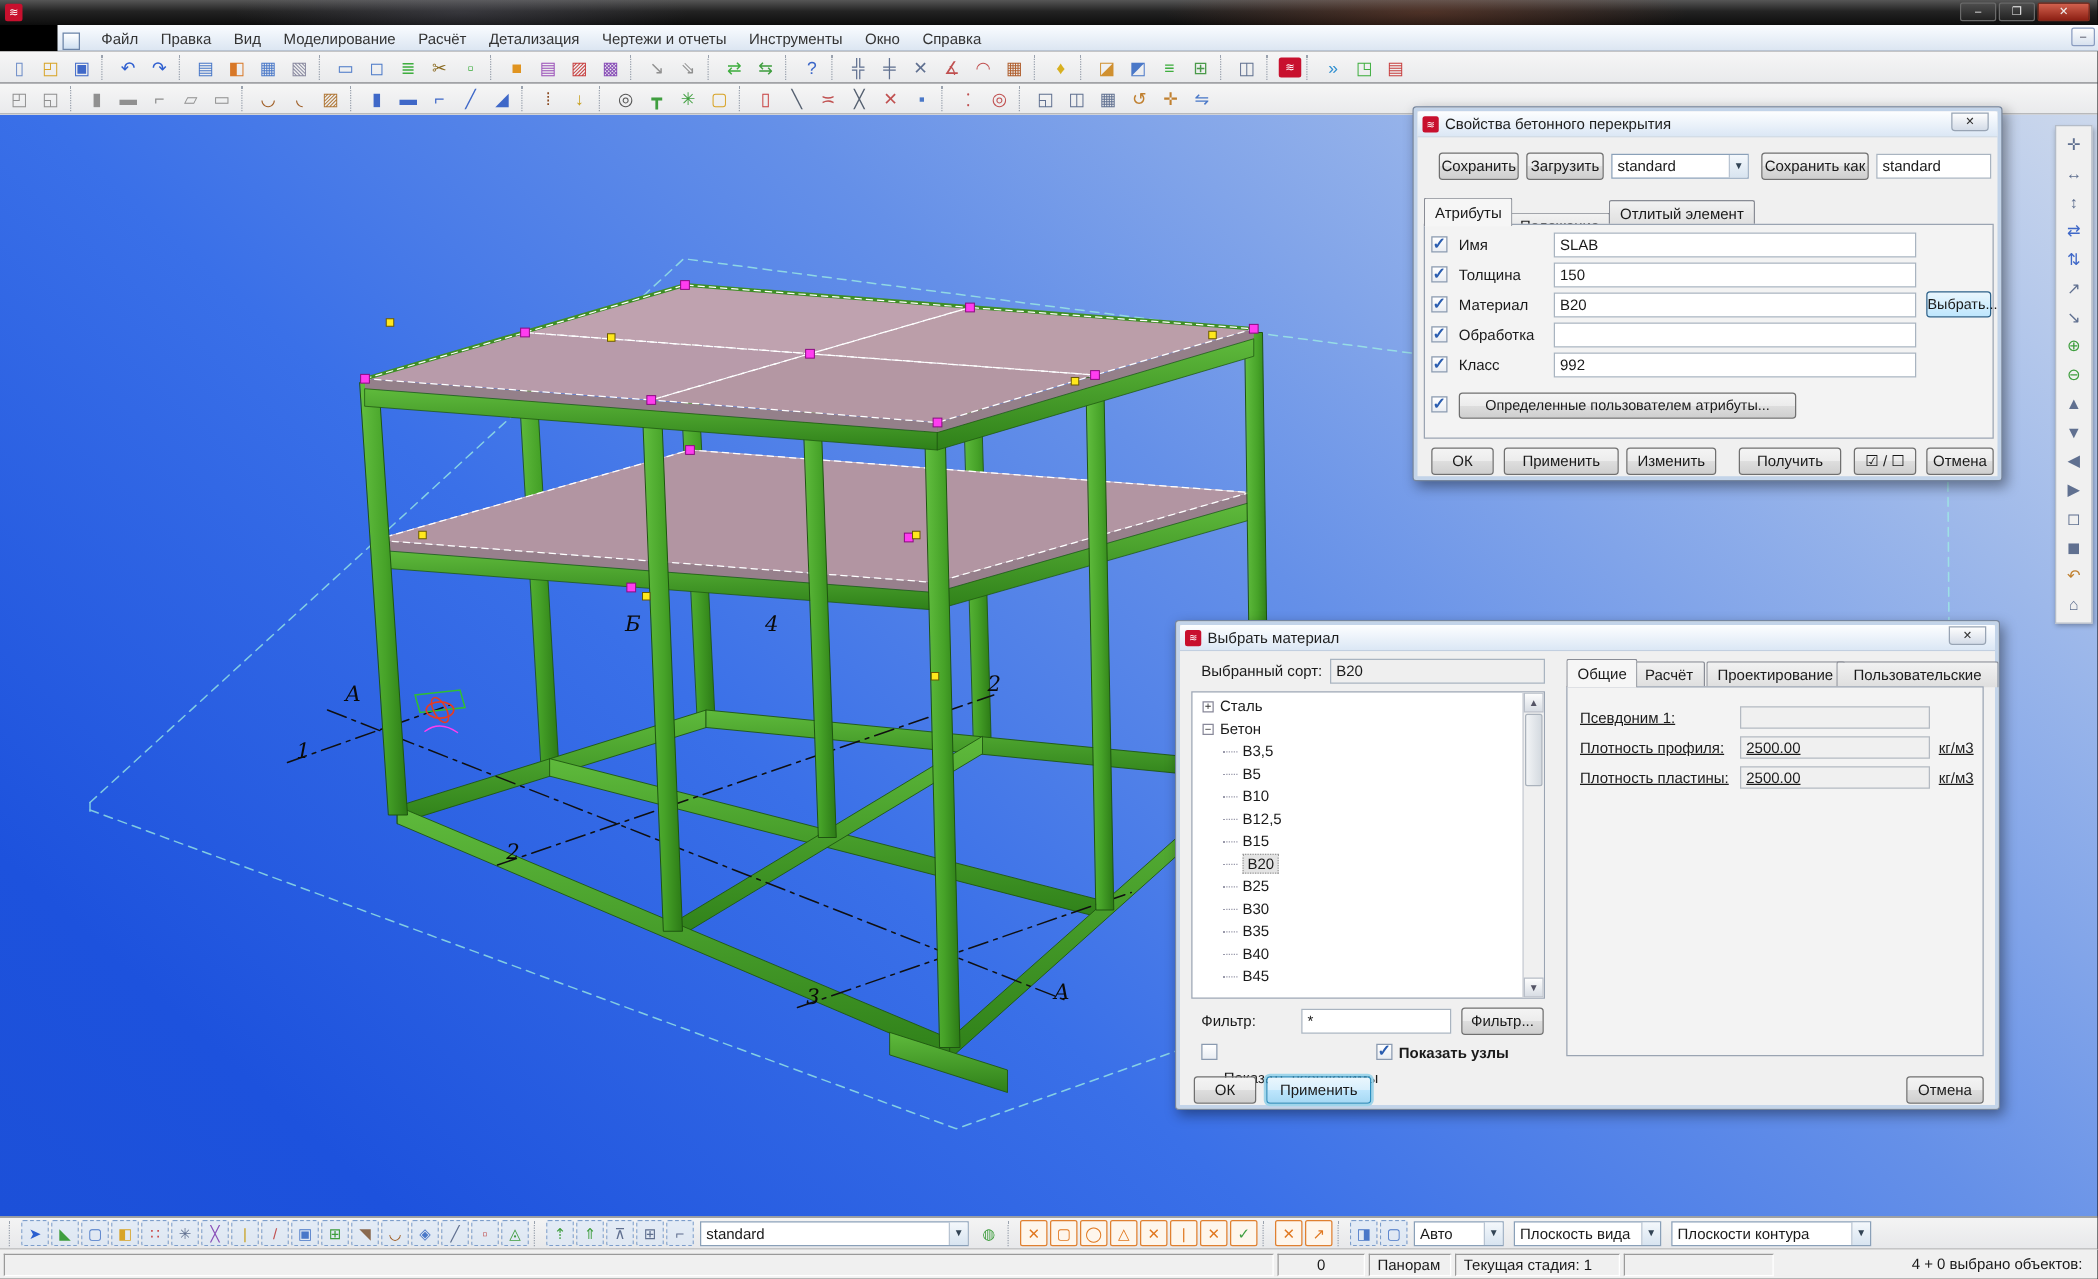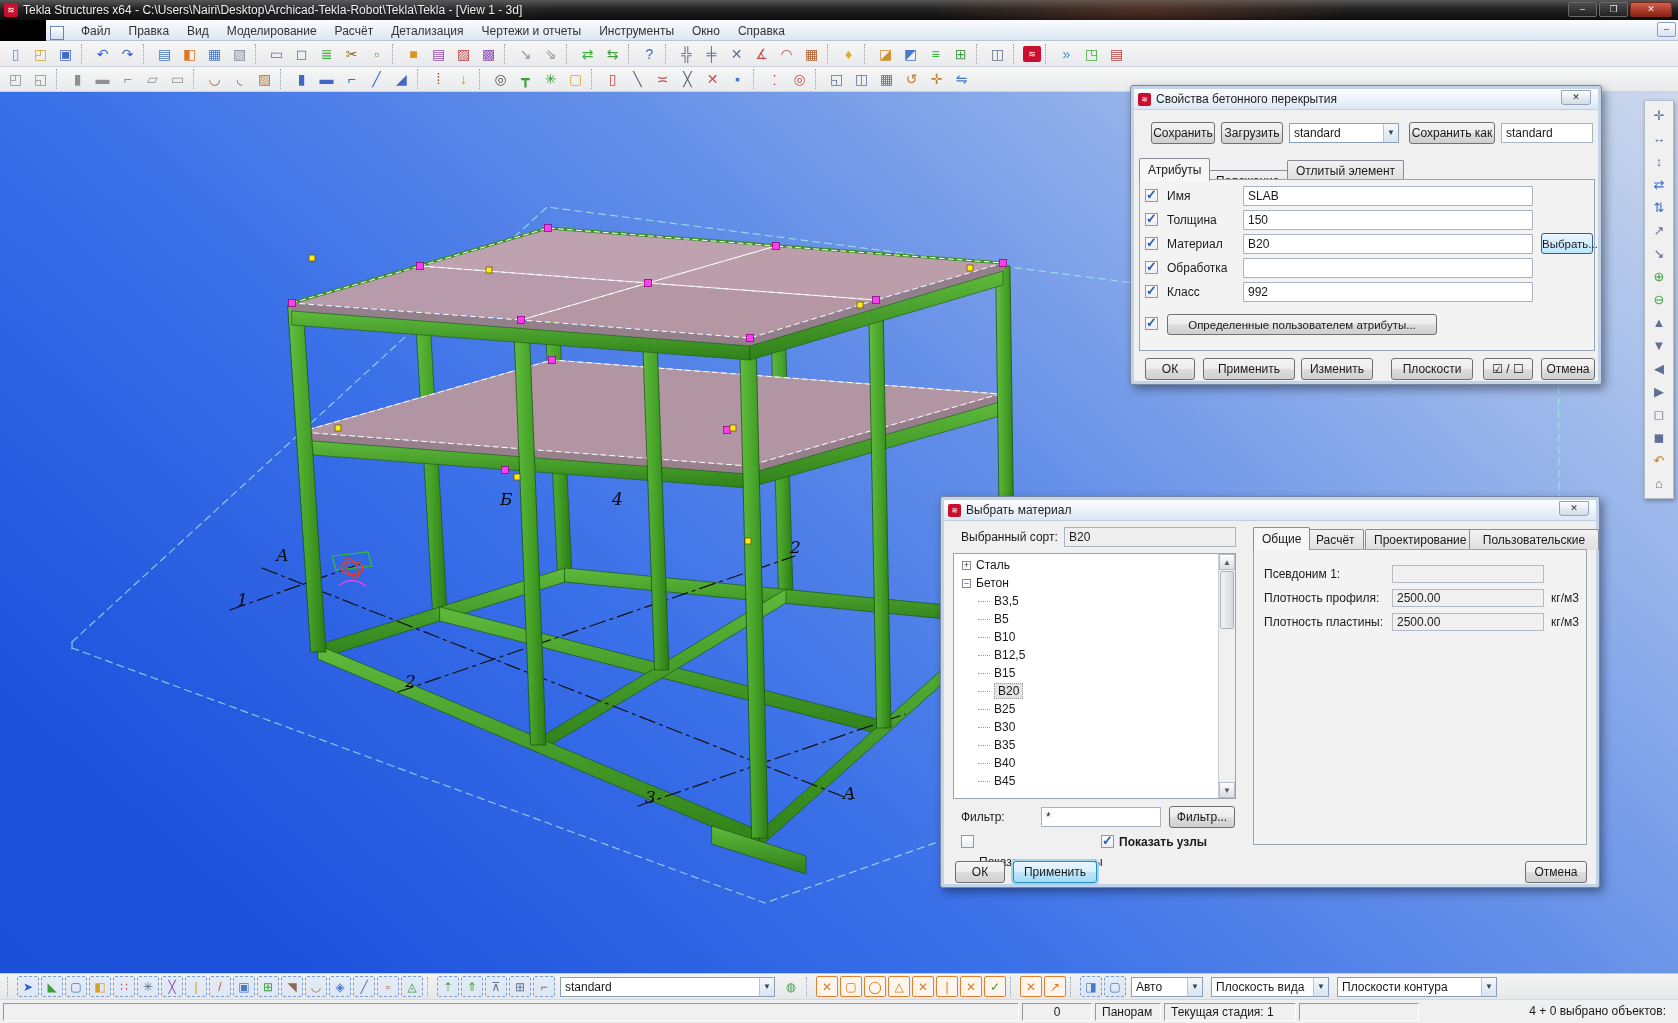--- a/index.html
+++ b/index.html
@@ -76,21 +76,21 @@
   .combo-arrow { width:15px; border-left:1px solid #b8c4d2; background:linear-gradient(#f4f8fc,#d8e4f0);
     font-size:8px; line-height:18px; text-align:center; color:#345; flex:none; }
   .cb { position:absolute; width:13px; height:13px; border:1px solid #8a9ab0;
     background:linear-gradient(#fff,#e9edf3); }
   .cb.on::after { content:"✓"; position:absolute; left:0px; top:-3px; color:#2a5db0; font-weight:bold; font-size:13px; }
   .lbl { position:absolute; line-height:15px; white-space:nowrap; }
   .tab { position:absolute; height:21px; top:0; border:1px solid #898c95; border-bottom:none;
     border-radius:2px 2px 0 0; background:linear-gradient(#f2f2f2,#dedede); text-align:center;
     line-height:20px; padding:0 8px; }
   .tab.active { background:#f6f6f6; height:23px; top:-2px; line-height:23px; z-index:2; }
-  .panel { position:absolute; border:1px solid #9aa4b2; background:#f3f3f3; }
+  .panel { position:absolute; border:1px solid #9aa4b2; background:#f3f3f3;text-decoration:underline; }
 
   
   #dlg-props { left:1130px; top:85px; width:472px; height:300px; }
   
   #dlg-material { left:940px; top:496px; width:660px; height:392px; }
 
   #tree-box { position:absolute; left:12px; top:56px; width:283px; height:246px;
     border:1px solid #9aa4b2; background:#fff; overflow:hidden; }
   #tree-rows { position:absolute; left:0; top:0; right:17px; bottom:0; padding-top:2px; }
   .tree-row { height:18px; display:flex; align-items:center; padding-left:8px; }
@@ -125,21 +125,20 @@
   #statusbar { position:absolute; left:0; top:999px; width:1678px; height:24px;
     background:#f0f0f0; border-top:1px solid #d8d8d8; display:flex; align-items:center; padding:2px 3px; }
   .st-cell { height:18px; border:1px solid; border-color:#9a9a9a #fff #fff #9a9a9a;
     margin-right:3px; padding:1px 6px; line-height:14px; overflow:hidden; white-space:nowrap; flex:none; }
 </style>
 </head>
 <body>
 
 <div id="titlebar">
   <div class="tekla-logo">≋</div>
-  <span id="title-text">Tekla Structures x64 - C:\Users\Nairi\Desktop\Archicad-Tekla-Robot\Tekla\Tekla  - [View 1 - 3d]</span>
   <div class="win-btns">
     <div class="win-btn">–</div>
     <div class="win-btn">❐</div>
     <div class="win-btn close">✕</div>
   </div>
 </div>
 
 <div id="menubar">
   <div class="doc-icon"></div>
   <div id="menu-items" style="display:flex;">
@@ -446,21 +445,21 @@
       <div class="lbl" style="left: 36px; top: 199px;">Класс</div>
       <div class="input" style="left: 112px; top: 196px; width: 290px;">992</div>
     </div>
 
   <div class="cb on" style="left:14px;top:231px;"></div>
   <div class="btn" style="left:36px;top:228px;width:270px;height:21px;font-size:11.5px;">Определенные пользователем атрибуты...</div>
 
   <div class="btn" style="left:14px;top:272px;width:50px;">ОК</div>
   <div class="btn" style="left:72px;top:272px;width:92px;">Применить</div>
   <div class="btn" style="left:170px;top:272px;width:72px;">Изменить</div>
-  <div class="btn" style="left:260px;top:272px;width:82px;">Плоскости</div>
+  <div class="btn" style="left:260px;top:272px;width:82px;">Получить</div>
   <div class="btn" style="left:352px;top:272px;width:50px;">☑ / ☐</div>
   <div class="btn" style="left:410px;top:272px;width:54px;">Отмена</div>
 </div>
 
 <div id="dlg-material" class="dialog">
   <div class="dlg-title">
     <div class="tekla-logo">≋</div>
     <span class="dlg-title-text">Выбрать материал</span>
   </div>
   <div class="dlg-close">✕</div>

